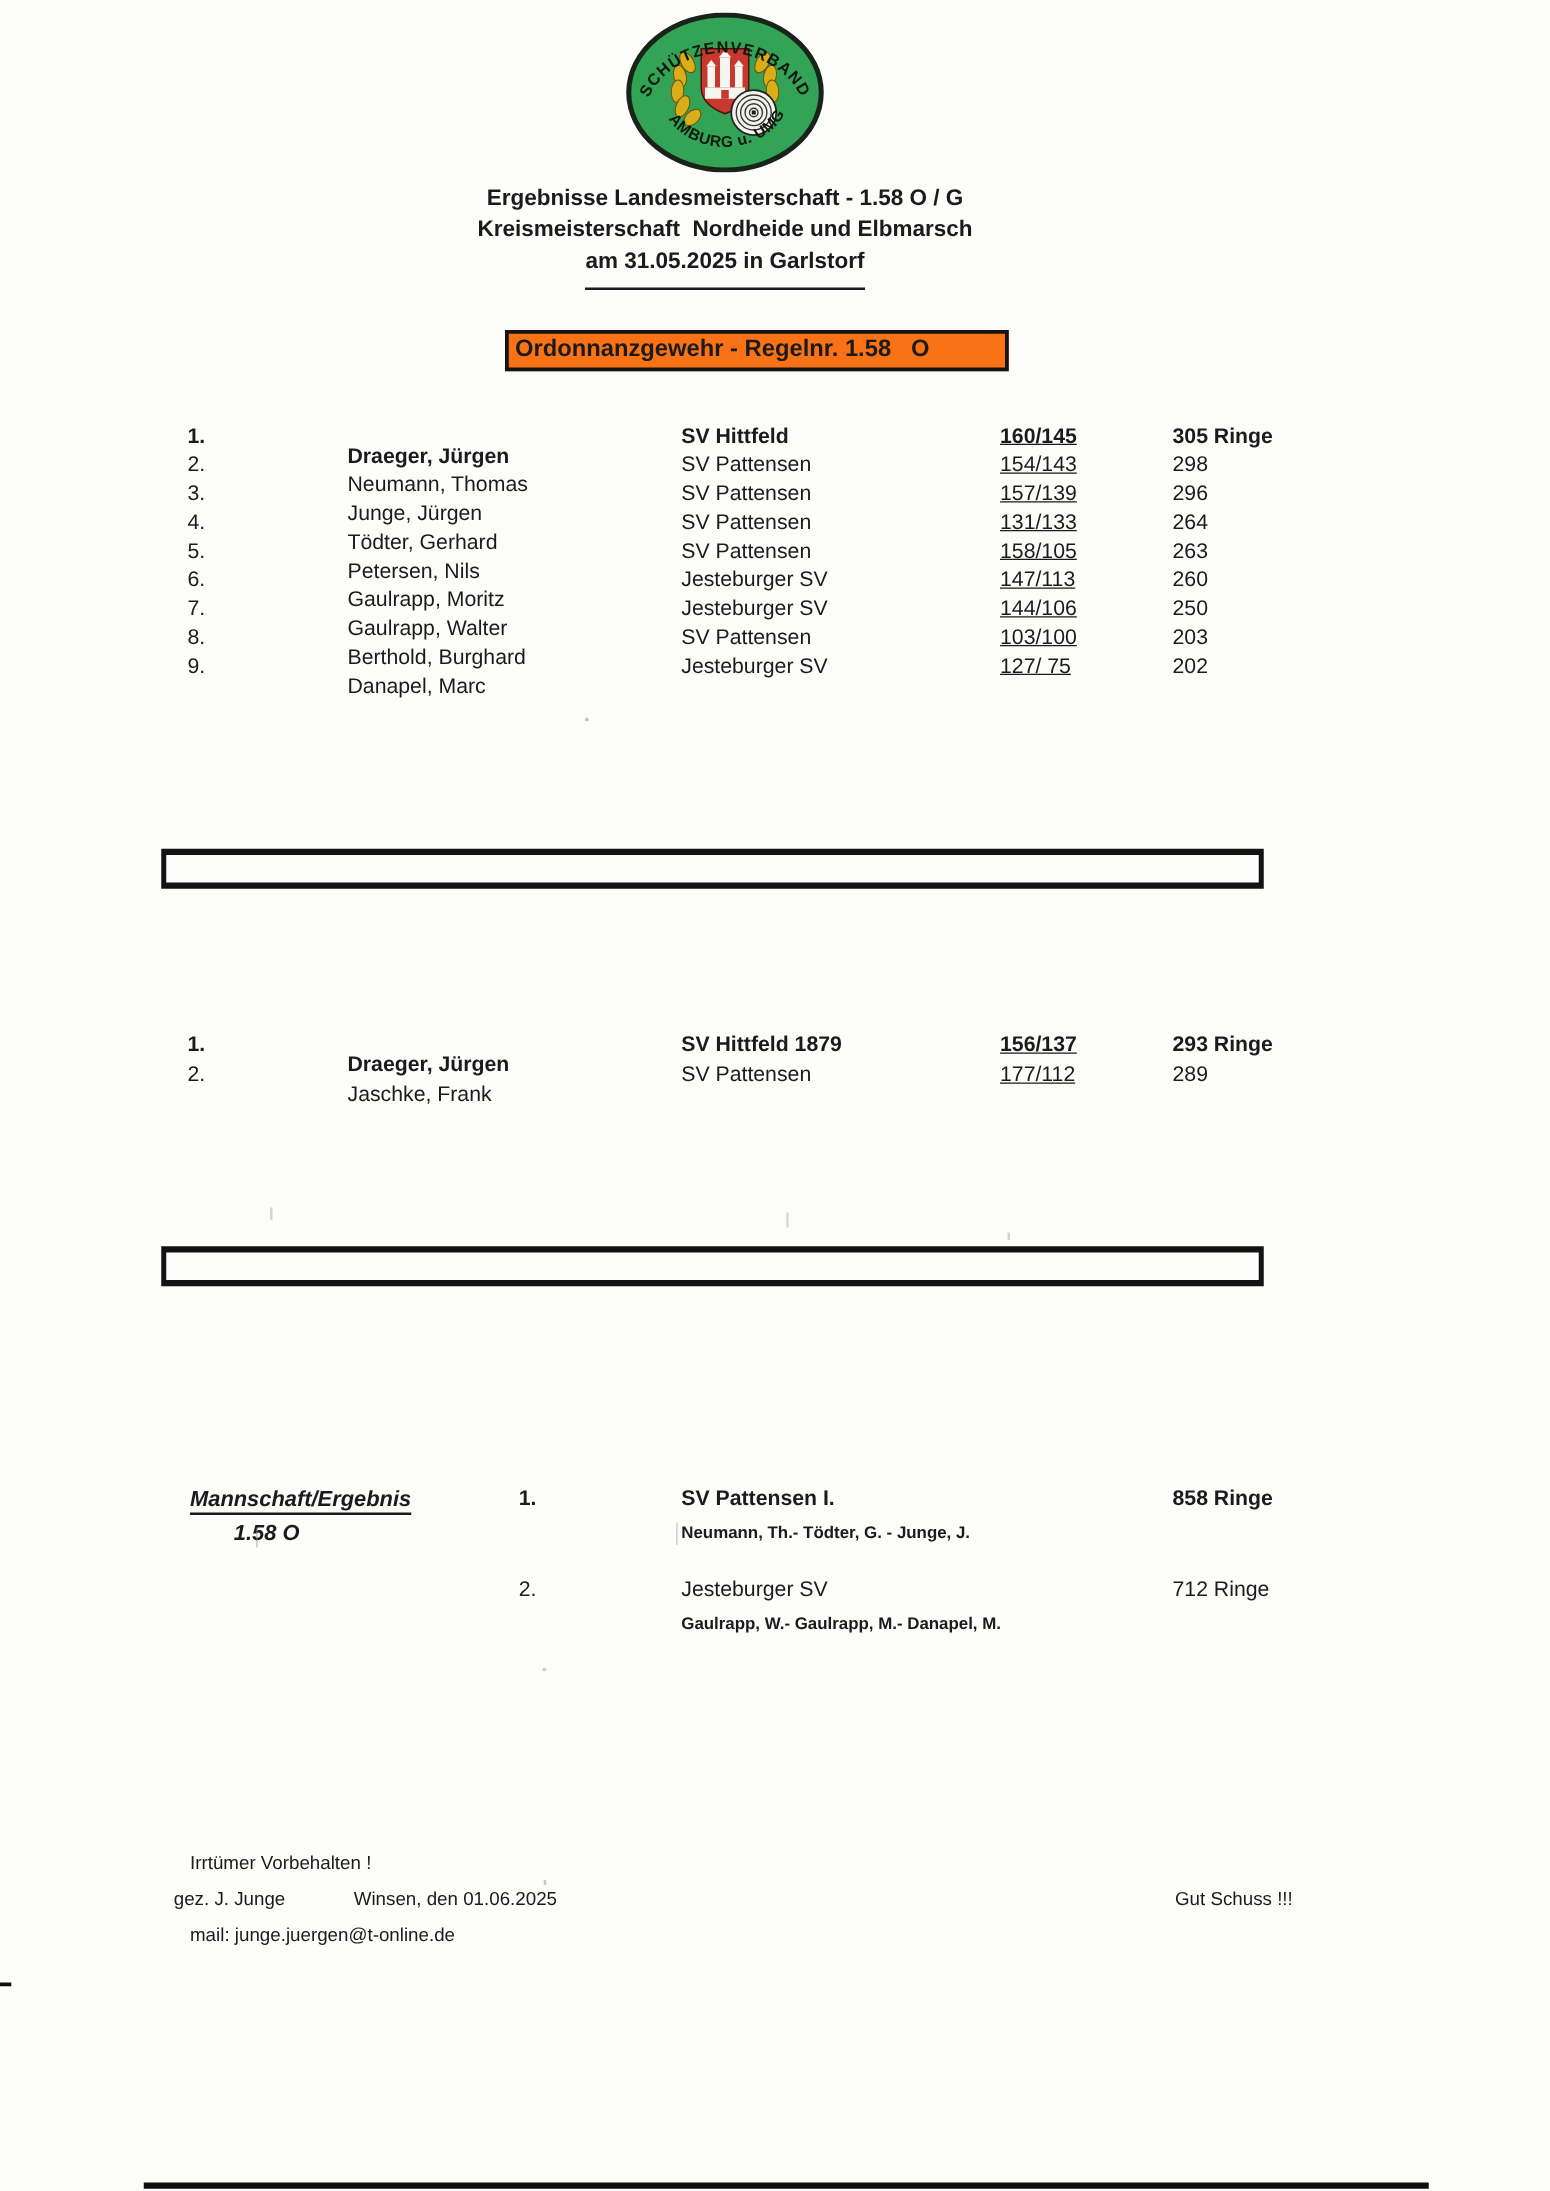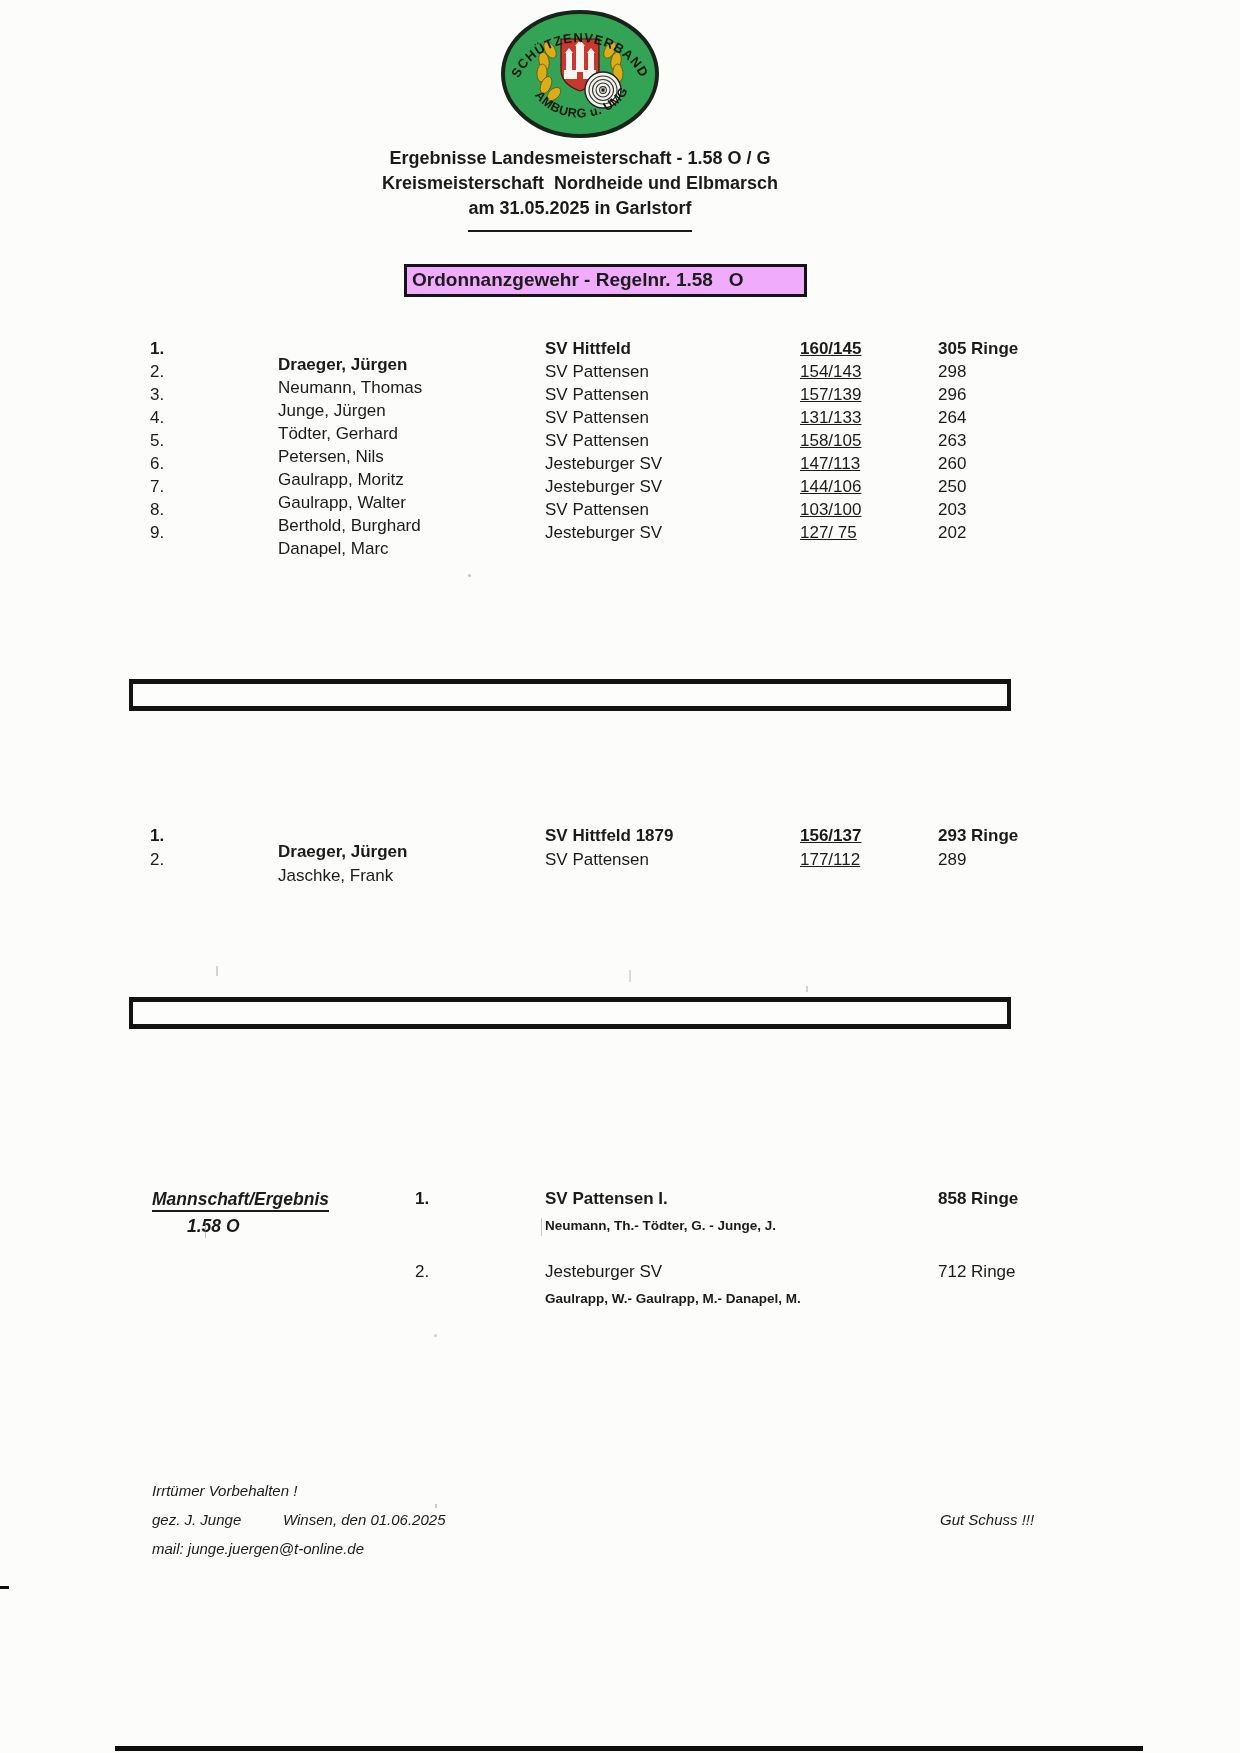--- a/index.html
+++ b/index.html
@@ -10,21 +10,21 @@
     overflow:hidden;
   }
   .abs{position:absolute;}
   
   #title-block{position:absolute;left:270px;top:146px;width:620px;text-align:center;}
   .title-line{font-weight:bold;font-size:18px;line-height:25px;white-space:pre;}
   .title-underline span{border-bottom:2px solid #1b1b1b;padding-bottom:12px;}
   
   .section-box{
     position:absolute;left:404px;width:392px;height:27px;
-    border:3px solid #141414;background:#f0abfc;
+    border:3px solid #141414;background:#f97316;
     font-weight:bold;font-size:19px;line-height:26px;
     padding-left:5px;box-sizing:content-box;white-space:pre;
   }
   
   .rrow{position:absolute;left:0;width:1240px;height:24px;font-size:17px;}
   .rrow .c{position:absolute;white-space:pre;}
   .c-rank{left:150px;} .c-name{left:278px;margin-top:16px;} .c-club{left:545px;}
   .c-score{left:800px;text-decoration:underline;} .c-total{left:938px;}
   .bold-row{font-weight:bold;}
   
@@ -35,21 +35,21 @@
     box-sizing:border-box;background:#fdfdfb;
   }
   
   .team-label{position:absolute;font-size:17.5px;font-weight:bold;white-space:pre;font-style:italic;}
   .team-label u{text-decoration:none;border-bottom:2px solid #1b1b1b;padding-bottom:1px;}
   .trow{position:absolute;left:0;width:1240px;height:24px;font-size:17px;}
   .trow .c{position:absolute;white-space:pre;}
   .tc-rank{left:415px;} .tc-club{left:545px;} .tc-total{left:938px;}
   .members{position:absolute;left:545px;font-size:13.5px;font-weight:bold;white-space:pre;}
   
-  .foot{position:absolute;font-size:15px;white-space:pre;font-style:italic;}
+  .foot{position:absolute;font-size:15px;white-space:pre;}
   
   .speck{position:absolute;background:#8a8a86;}
   .bar{position:absolute;background:#0e0e0e;}
 </style>
 </head>
 <body>
 
 <div id="page">
 
   <div class="abs" style="left:500px;top:10px;">
@@ -212,21 +212,21 @@
     <div class="trow" style="top:1262px;">
       <span class="c tc-rank">2.</span>
       <span class="c tc-club">Jesteburger SV</span>
       <span class="c tc-total">712 Ringe</span>
     </div>
     <div class="members" style="top:1291px;">Gaulrapp, W.- Gaulrapp, M.- Danapel, M.</div>
   </div>
 
   <div>
     <div class="foot" style="left:152px;top:1482px;">Irrtümer Vorbehalten !</div>
-    <div class="foot" style="left:152px;top:1511px;">gez. J. Junge</div>
+    <div class="foot" style="left:139px;top:1511px;">gez. J. Junge</div>
     <div class="foot" style="left:283px;top:1511px;">Winsen, den 01.06.2025</div>
     <div class="foot" style="left:940px;top:1511px;">Gut Schuss !!!</div>
     <div class="foot" style="left:152px;top:1540px;">mail: junge.juergen@t-online.de</div>
   </div>
 
   <div class="bar" style="left:115px;top:1746px;width:1028px;height:5px;"></div>
   <div class="bar" style="left:0px;top:1586px;width:9px;height:3px;"></div>
   <div class="speck" style="left:205px;top:1222px;width:1px;height:16px;opacity:.55;"></div>
   <div class="speck" style="left:541px;top:1218px;width:1px;height:18px;opacity:.45;"></div>
   <div class="speck" style="left:468px;top:574px;width:3px;height:3px;opacity:.5;border-radius:50%;"></div>

